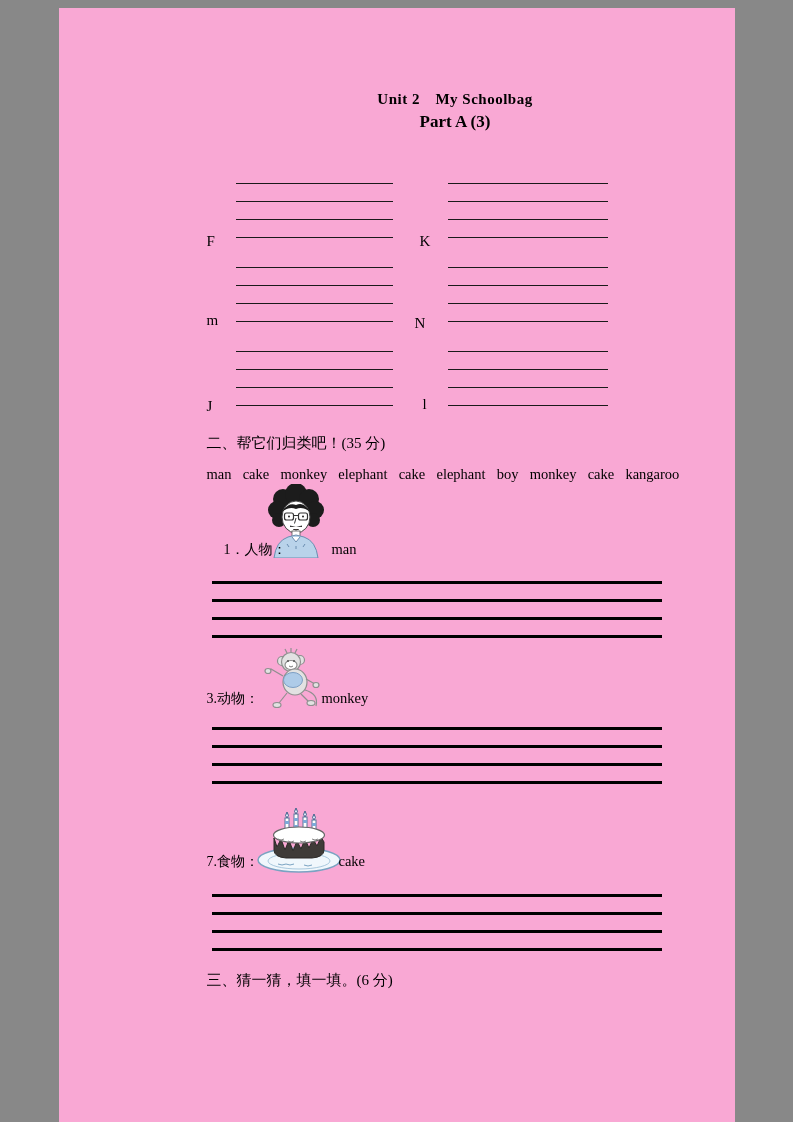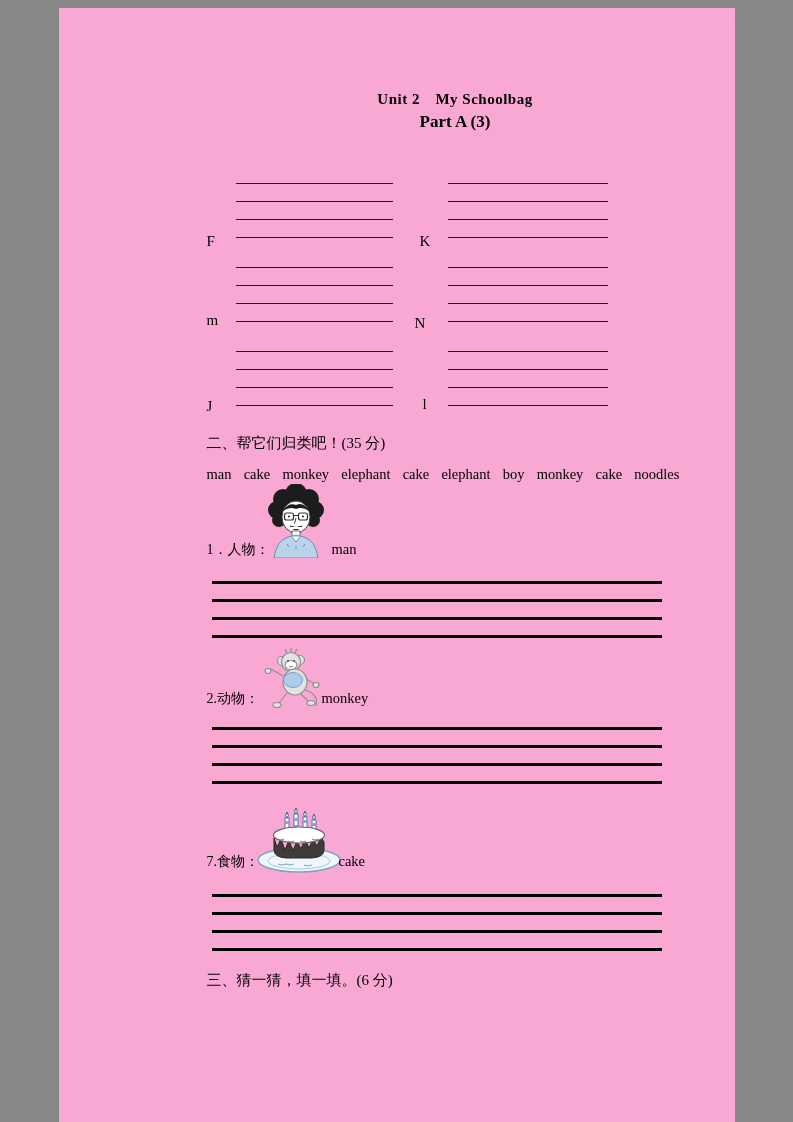--- a/index.html
+++ b/index.html
@@ -140,21 +140,21 @@
   <div class="word-bank">
     <span>man</span>
     <span>cake</span>
     <span>monkey</span>
     <span>elephant</span>
     <span>cake</span>
     <span>elephant</span>
     <span>boy</span>
     <span>monkey</span>
     <span>cake</span>
-    <span>noodles</span>
+    <span>kangaroo</span>
   </div>
 
   <svg class="abs" style="left:204px; top:476px;" width="66" height="74" viewBox="0 0 66 74">
     <g>
       <circle cx="20" cy="15" r="10" fill="#1c1c1c"></circle>
       <circle cx="33" cy="10" r="11" fill="#1c1c1c"></circle>
       <circle cx="46" cy="15" r="10" fill="#1c1c1c"></circle>
       <circle cx="14" cy="26" r="9" fill="#1c1c1c"></circle>
       <circle cx="52" cy="26" r="9" fill="#1c1c1c"></circle>
       <circle cx="16" cy="36" r="7" fill="#1c1c1c"></circle>
@@ -170,21 +170,21 @@
       <path d="M27,42 Q33,50 39,42 Q33,45 27,42 Z" fill="#6b3a35" stroke="#333" stroke-width="1"></path>
       <rect x="28" y="43" width="10" height="2" fill="#fff"></rect>
       <rect x="29" y="47" width="8" height="6" fill="#fff" stroke="#555" stroke-width=".8"></rect>
       <path d="M11,74 Q13,57 25,53 L33,51 L41,53 Q53,57 55,74 Z" fill="#b9d3ea" stroke="#6a8db0" stroke-width="1"></path>
       <path d="M29,53 L33,58 L37,53" fill="#ffffff" stroke="#6a8db0" stroke-width="1"></path>
       <line x1="24" y1="60" x2="26" y2="63" stroke="#6a8db0" stroke-width="1"></line>
       <line x1="33" y1="62" x2="33" y2="65" stroke="#6a8db0" stroke-width="1"></line>
       <line x1="42" y1="60" x2="40" y2="63" stroke="#6a8db0" stroke-width="1"></line>
     </g>
   </svg>
-  <span class="cat-label" style="left:148px; top:533px;">1．人物：</span>
+  <span class="cat-label" style="left:165px; top:533px;">1．人物：</span>
   <span class="cat-answer" style="left:273px; top:533px;">man</span>
   <div class="rule-group" style="top:573px;">
     <div class="rule-line"></div>
     <div class="rule-line"></div>
     <div class="rule-line"></div>
     <div class="rule-line"></div>
   </div>
 
   <svg class="abs" style="left:202px; top:640px;" width="62" height="64" viewBox="0 0 62 64">
     <g stroke="#8f8f8f" stroke-width="1.2" fill="#e2e2e2">
@@ -202,21 +202,21 @@
       <ellipse cx="16" cy="57" rx="4" ry="2.5"></ellipse>
       <path d="M40,46 L48,54" fill="none"></path>
       <ellipse cx="50" cy="55" rx="4" ry="2.5"></ellipse>
       <path d="M44,42 Q58,46 55,58" fill="none"></path>
     </g>
     <ellipse cx="32" cy="32" rx="9.5" ry="7.5" fill="#aecbe8" stroke="#7d9fc4" stroke-width="1"></ellipse>
     <circle cx="27" cy="13" r="1" fill="#555"></circle>
     <circle cx="33" cy="13" r="1" fill="#555"></circle>
     <path d="M28,18 Q30,20 32,18" stroke="#777" stroke-width="1" fill="none"></path>
   </svg>
-  <span class="cat-label" style="left:148px; top:682px;">2.动物：</span>
+  <span class="cat-label" style="left:148px; top:682px;">3.动物：</span>
   <span class="cat-answer" style="left:263px; top:682px;">monkey</span>
   <div class="rule-group" style="top:719px;">
     <div class="rule-line"></div>
     <div class="rule-line"></div>
     <div class="rule-line"></div>
     <div class="rule-line"></div>
   </div>
 
   <svg class="abs" style="left:197px; top:790px;" width="86" height="76" viewBox="0 0 86 76">
     <ellipse cx="43" cy="62" rx="41" ry="12" fill="#f0f7fc" stroke="#7aa3c2" stroke-width="1.5"></ellipse>

